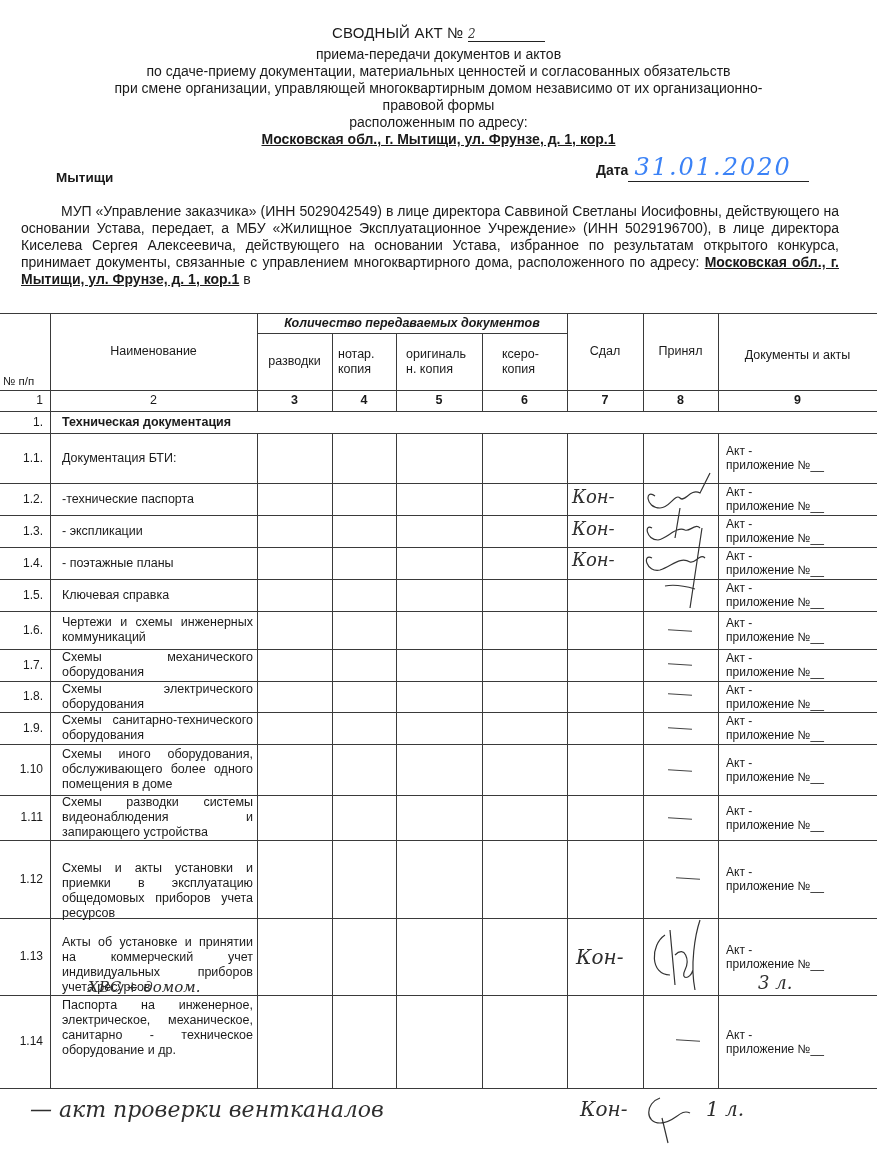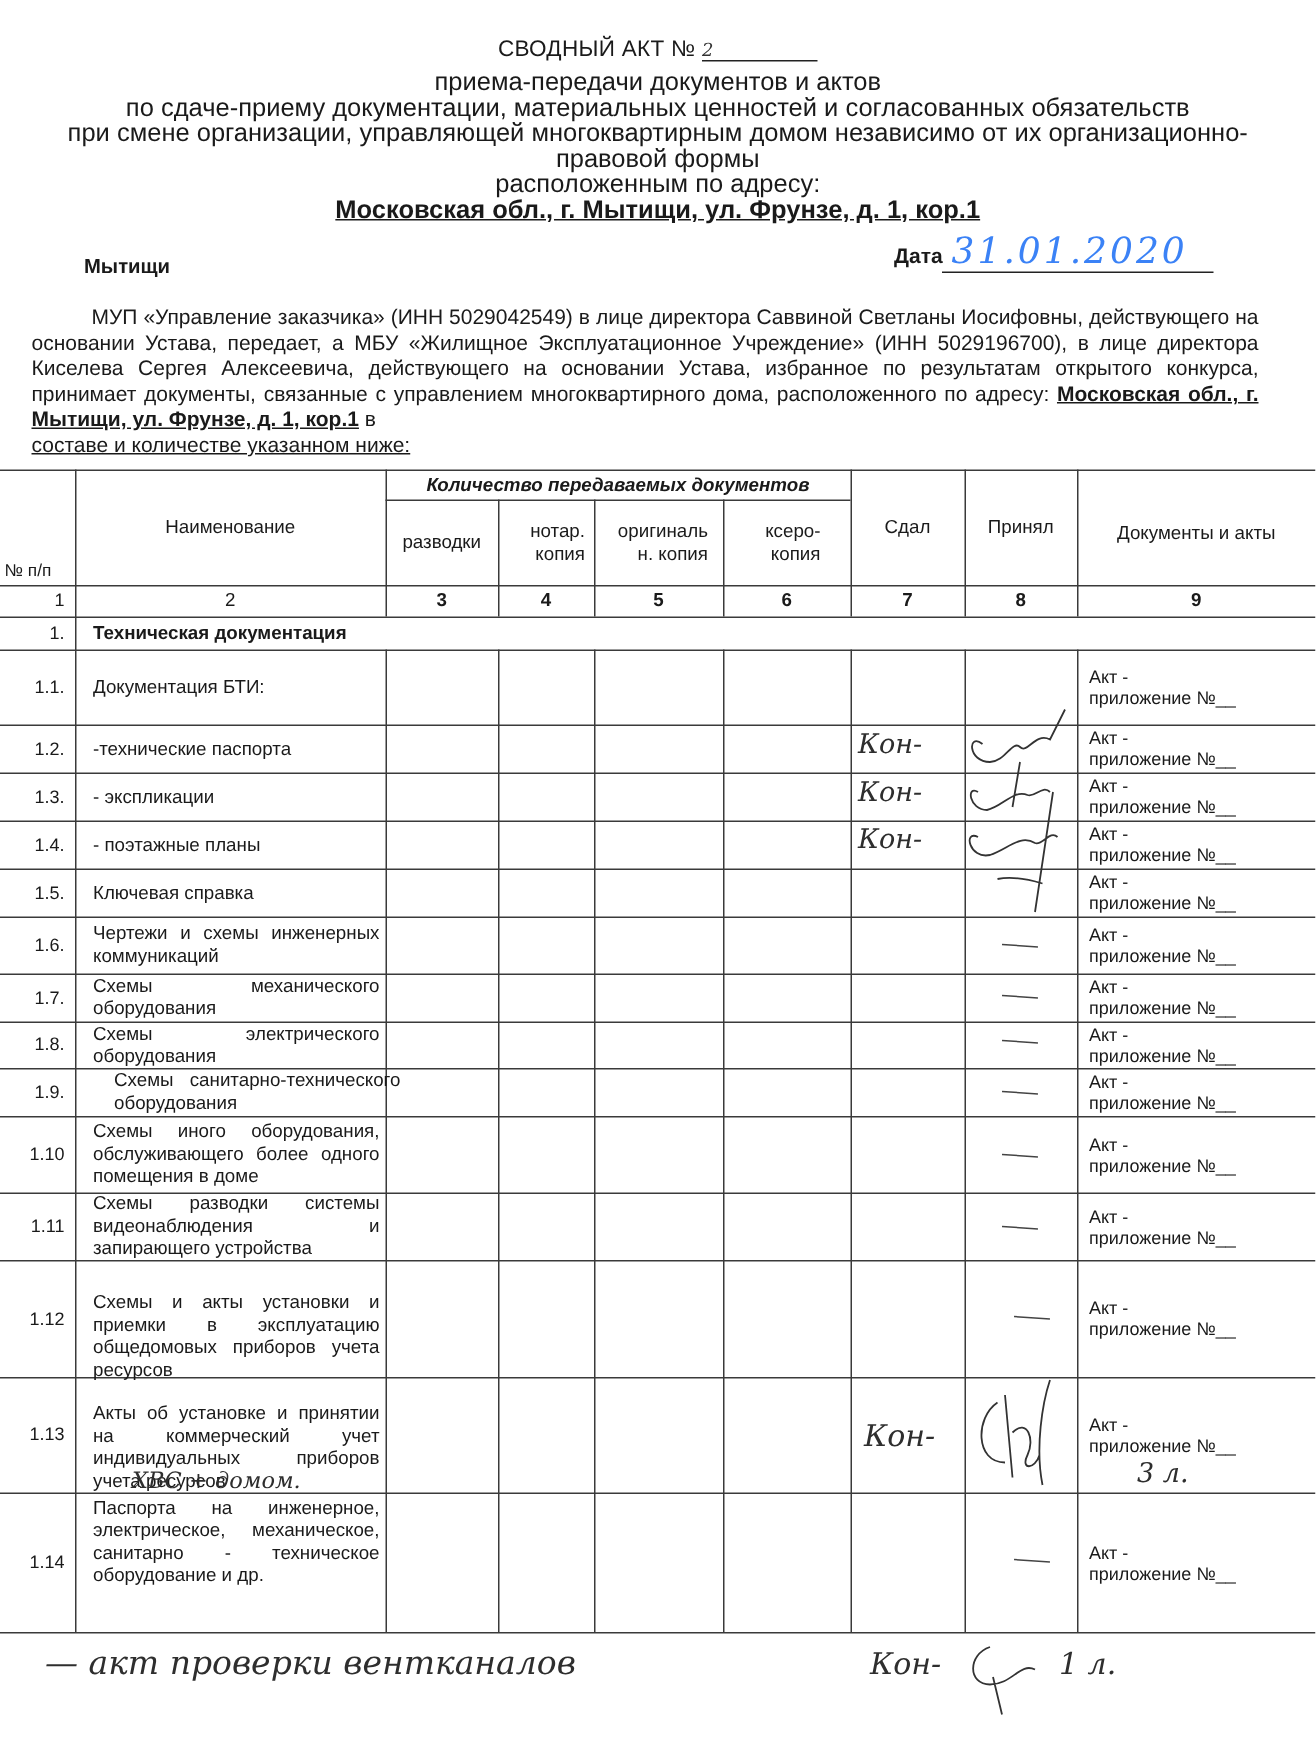--- a/index.html
+++ b/index.html
@@ -3,42 +3,42 @@
 <meta charset="utf-8">
 <style>
   html,body{margin:0;padding:0;background:#ffffff;}
   body{width:877px;height:1175px;position:relative;overflow:hidden;
        font-family:"Liberation Sans", sans-serif;color:#1a1a1a;}
   .abs{position:absolute;}
   .center{text-align:center;left:0;width:877px;}
   .title{top:24px;font-size:15px;letter-spacing:0.2px;}
   .title .num{display:inline-block;width:70px;border-bottom:1px solid #222;text-align:left;
               font-family:"DejaVu Serif", serif;font-style:italic;color:#333;}
-  .h-line{font-size:17px;line-height:17px;}
+  .h-line{font-size:14px;line-height:17px;}
   .addr{font-weight:bold;text-decoration:underline;}
   .city{left:22px;top:170px;font-size:13.5px;font-weight:bold;margin-left:34px;}
   .date-wrap{left:596px;top:153px;font-size:14px;font-weight:bold;}
   .date-val{display:inline-block;width:175px;border-bottom:1px solid #222;
             font-family:"DejaVu Serif", serif;font-style:italic;font-weight:normal;
             font-size:24px;color:#3b82f6;letter-spacing:2px;padding-left:6px;}
   .para{left:21px;top:203px;width:818px;font-size:14px;line-height:17px;text-align:justify;}
   .para .ind{display:inline-block;width:40px;}
   .para .u{text-decoration:underline;}
   .para .ub{text-decoration:underline;font-weight:bold;}
 
   
   .grid{position:absolute;left:0;top:0;}
   .hl{position:absolute;height:1px;background:#3a3a3a;}
   .vl{position:absolute;width:1px;background:#3a3a3a;}
   .cell{position:absolute;font-size:12.5px;line-height:15px;display:flex;align-items:center;
         box-sizing:border-box;}
   .num{justify-content:flex-end;padding-right:7px;font-size:12px;}
   .name{padding-left:12px;padding-right:4px;text-align:justify;}
   .name span{display:block;width:100%;}
-  .hdr{justify-content:center;text-align:right;font-size:12.5px;}
+  .hdr{justify-content:center;text-align:left;font-size:12.5px;}
   .colnum{justify-content:center;font-weight:bold;font-size:12.5px;}
   .akt{padding-left:8px;font-size:12px;line-height:14px;}
   .hand{position:absolute;font-family:"DejaVu Serif", serif;font-style:italic;color:#2e2e2e;}
   .dash{position:absolute;height:1px;background:#444;width:24px;transform:rotate(4deg);}
 </style>
 </head>
 <body>
 
 <div class="abs center title">
   <span>СВОДНЫЙ   АКТ №</span>
@@ -51,21 +51,20 @@
 <div class="abs center h-line" style="top:114px">расположенным по адресу:</div>
 <div class="abs center h-line addr" style="top:131px;font-weight:bold">Московская обл., г. Мытищи, ул. Фрунзе, д. 1, кор.1</div>
 
 <div class="abs city">Мытищи</div>
 <div class="abs date-wrap">
   <span>Дата</span><span class="date-val">31.01.2020</span>
 </div>
 
 <div class="abs para">
   <span class="ind"></span><span>МУП «Управление заказчика» (ИНН 5029042549) в лице директора Саввиной Светланы Иосифовны, действующего на основании Устава, передает, а МБУ «Жилищное Эксплуатационное Учреждение» (ИНН 5029196700), в лице директора Киселева Сергея Алексеевича, действующего на основании Устава, избранное по результатам открытого конкурса, принимает документы, связанные с управлением многоквартирного дома, расположенного по адресу: </span><span class="ub">Московская обл., г. Мытищи,  ул. Фрунзе, д. 1, кор.1</span><span> в</span>
-  <span class="u" style="display:block">составе и количестве указанном ниже:</span>
 </div>
 
 <div class="grid">
 
   <div class="hl" style="left:0;top:313px;width:877px"></div>
   <div class="hl" style="left:257px;top:333px;width:310px"></div>
   <div class="hl" style="left:0;top:390px;width:877px"></div>
   <div class="hl" style="left:0;top:411px;width:877px"></div>
   <div class="hl" style="left:0;top:433px;width:877px"></div>
   <div class="hl" style="left:0;top:483px;width:877px"></div>
@@ -158,21 +157,21 @@
 <div class="cell name" style="left:50px;top:649px;width:207px;height:32px">
     <span>Схемы механического оборудования</span>
   </div>
 
 <div class="cell num" style="left:0;top:681px;width:50px;height:31px">1.8.</div>
 <div class="cell name" style="left:50px;top:681px;width:207px;height:31px">
     <span>Схемы электрического оборудования</span>
   </div>
 
 <div class="cell num" style="left:0;top:712px;width:50px;height:32px">1.9.</div>
-<div class="cell name" style="left:64px;top:712px;width:207px;height:32px">
+<div class="cell name" style="left:50px;top:712px;width:207px;height:32px">
     <span>Схемы санитарно-технического оборудования</span>
   </div>
 
 <div class="cell num" style="left:0;top:744px;width:50px;height:51px">1.10</div>
 <div class="cell name" style="left:50px;top:744px;width:207px;height:51px">
     <span>Схемы иного оборудования, обслуживающего более одного помещения в доме</span>
   </div>
 
 <div class="cell num" style="left:0;top:795px;width:50px;height:45px">1.11</div>
 <div class="cell name" style="left:50px;top:795px;width:207px;height:45px">

